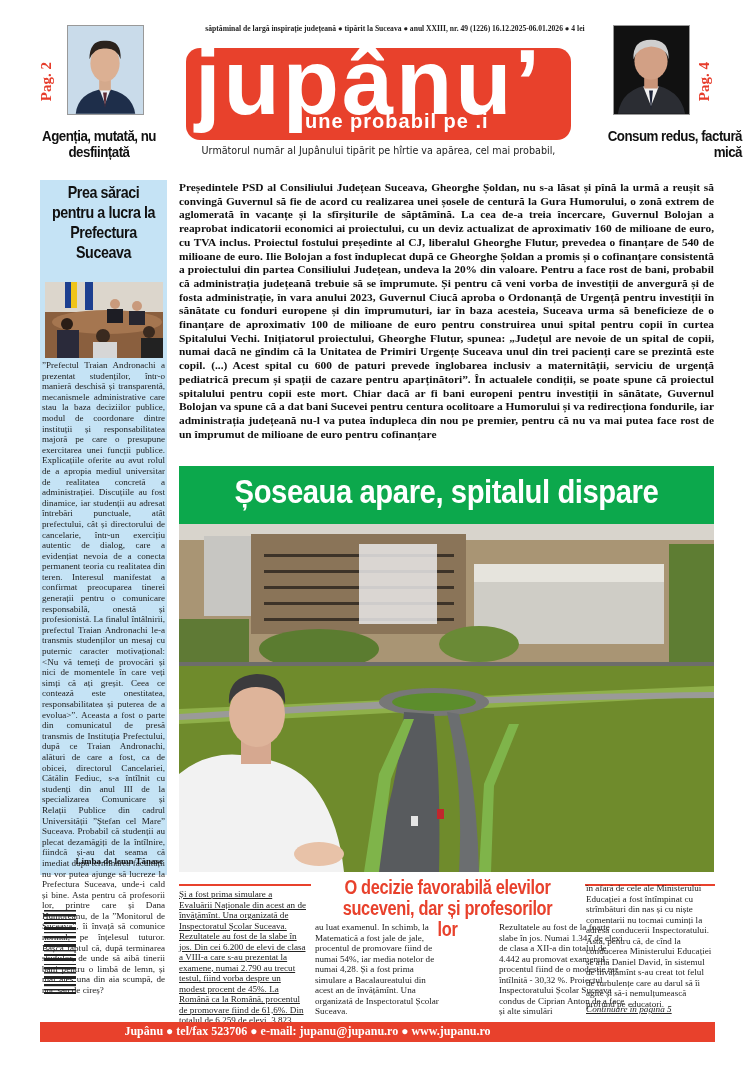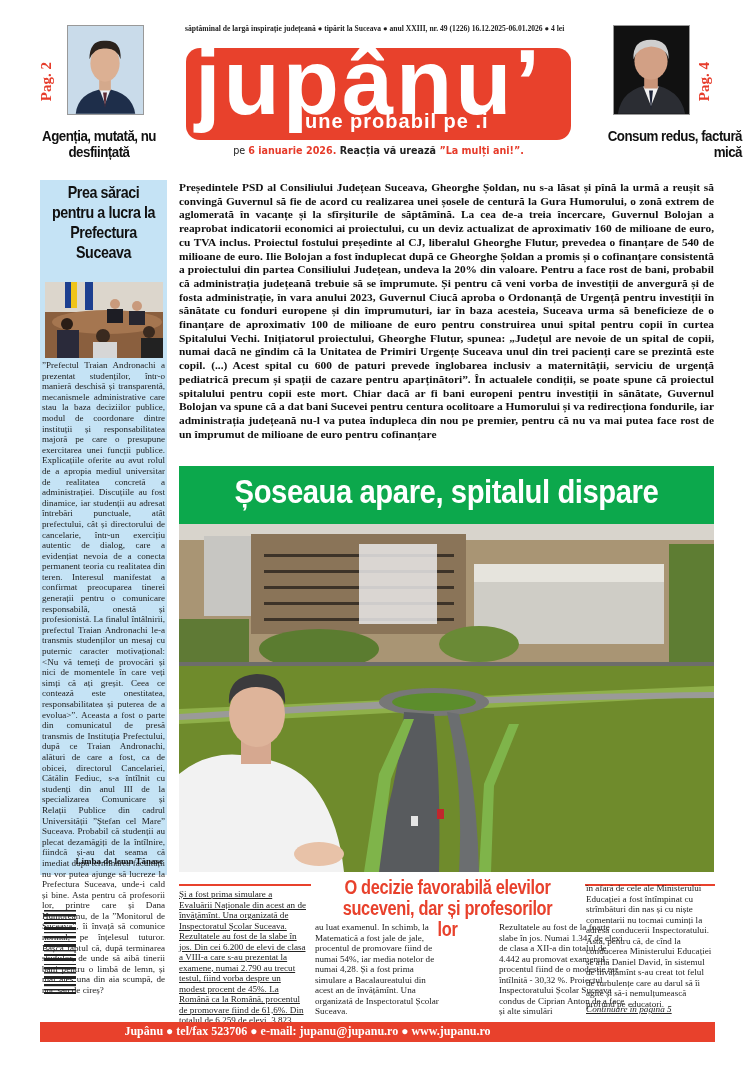--- a/index.html
+++ b/index.html
@@ -2,21 +2,21 @@
 <html><head>
 <meta charset="utf-8">
 <style>
   * { box-sizing: border-box; margin: 0; padding: 0; }
   html, body { width: 755px; height: 1068px; background: #ffffff; overflow: hidden; }
   body { position: relative; font-family: "Liberation Serif", serif; color: #1a1a1a; }
 
   .abs { position: absolute; }
 
   
-  .topline { left: 185px; top: 24px; width: 420px; font-size: 7.6px; font-weight: bold; white-space: nowrap; color: #222; }
+  .topline { left: 185px; top: 24px; width: 420px; font-size: 7.6px; font-weight: bold; white-space: nowrap; color: #222; text-align: center; }
 
   
   .portrait { border: 1px solid #999; overflow: hidden; }
   .portrait-left { left: 67px; top: 25px; width: 77px; height: 90px; background: linear-gradient(#cfe0ee, #b9cfe2); }
   .portrait-right { left: 613px; top: 25px; width: 77px; height: 90px; background: #0f0f0f; }
   .portrait svg { width: 100%; height: 100%; display: block; }
 
   .pag { color: #e63b2a; font-family: "Liberation Serif", serif; font-weight: bold; font-size: 15px; writing-mode: vertical-rl; transform: rotate(180deg); }
   .pag-left { left: 38px; top: 62px; }
   .pag-right { left: 696px; top: 62px; }
@@ -90,21 +90,21 @@
   </svg>
 </div>
 <div class="abs pag pag-left">Pag. 2</div>
 <div class="abs side-head side-head-left">Agenția, mutată, nu desființată</div>
 
 <div class="abs masthead"></div>
 <div class="abs mast-title">jupânu’</div>
 <div class="abs mast-sub">une probabil pe .i</div>
 
 <div class="abs next-issue">
-  <div><span>pe </span><span class="red">6 ianuarie 2026.</span><b> Reacția vă urează </b><span class="red">”La mulți ani!”.</span></div>
+  <div>Următorul număr al Jupânului tipărit pe hîrtie va apărea, cel mai probabil,</div>
 </div>
 
 <div class="abs portrait portrait-right">
   <svg viewBox="0 0 77 90">
     <rect width="77" height="90" fill="#111"></rect>
     <path d="M4 90 Q8 64 38 60 Q68 64 73 90 Z" fill="#2b2d33"></path>
     <path d="M30 62 L38 82 L46 62 Z" fill="#f1f1f1"></path>
     <path d="M36 66 L38 86 L40 66 Z" fill="#1c2236"></path>
     <rect x="31" y="48" width="14" height="16" fill="#c99478"></rect>
     <ellipse cx="38" cy="36" rx="17" ry="19" fill="#d2a085"></ellipse>

